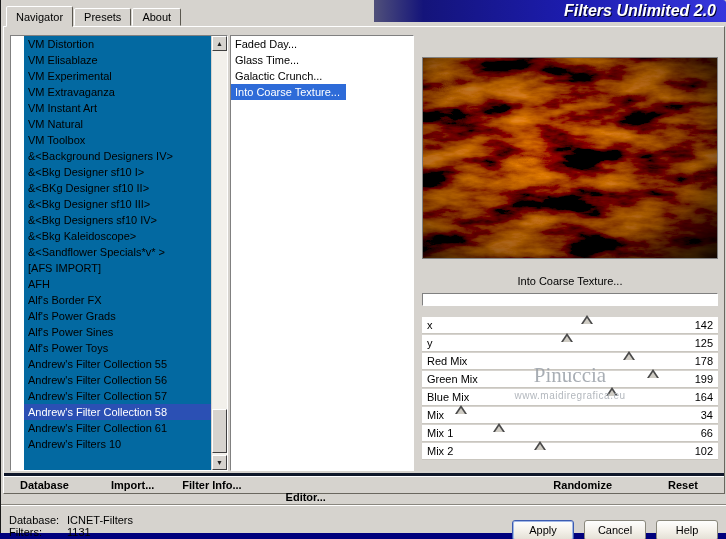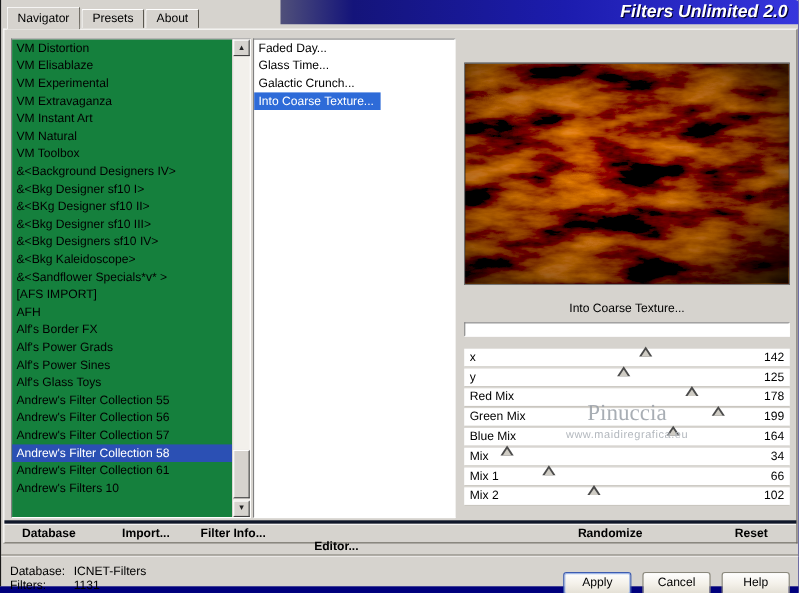--- a/index.html
+++ b/index.html
@@ -11,21 +11,21 @@
     background: #00007d;
     overflow: hidden;
   }
   .screen { position:relative; width:726px; height:539px; background:#00007d; }
   .dialog {
     position:absolute; left:0; top:0; width:726px; height:533px;
     background:#d6d3ce; border-left:1px solid #1a1a1a;
   }
   
   .titlebar {
-    position:absolute; top:0; right:0; width:471px; height:22px;
+    position:absolute; top:0; right:0; width:352px; height:22px;
     background: linear-gradient(90deg, #50507a 0%, var(--title-start,#14147a) 14%, #1c1cae 55%, var(--title-end,#3636dd) 100%);
     border-radius: 0 3px 0 0;
     color:#fff; text-align:right;
     font-style:italic; font-weight:bold; font-size:16px; line-height:21px;
     padding-right:10px;
     text-shadow: 1px 1px 0 #00002a;
   }
   
   .tabs { position:absolute; left:5px; top:6px; display:flex; align-items:flex-end; z-index:3; }
   .tab {
@@ -37,21 +37,21 @@
   .tab.active { height:21px; line-height:20px; margin-bottom:-1px; position:relative; z-index:4; }
   
   .content {
     position:absolute; left:2px; top:26px; width:722px; height:468px;
     background:#d6d3ce;
     border:1px solid; border-color:#fff #6a675f #6a675f #fff;
     z-index:1;
   }
   .sunken { border:1px solid; border-color:#808080 #fff #fff #808080; background:#fff; }
   .category-list { position:absolute; left:6px; top:8px; width:218px; height:436px; display:flex; }
-  .list-items { flex:1; overflow:hidden; background:#15803d; }
+  .list-items { flex:1; overflow:hidden; background:#0369a1;margin-left:13px; }
   .list-row { height:16px; line-height:16px; padding-left:4px; white-space:nowrap; overflow:hidden; cursor:default; }
   .category-list .list-row.selected { background: var(--selection-left,#2b50b4); color:#fff; }
   .filter-list { position:absolute; left:226px; top:8px; width:184px; height:436px; overflow:hidden; }
   .filter-list .list-row.selected { background: var(--selection-filter,#2e6bd8); color:#fff; display:inline-block; min-width:0; padding-right:6px; height:16px; }
   
   .scrollbar { width:16px; background:#f2f0eb; border-left:1px solid #d6d3ce; display:flex; flex-direction:column; }
   .sb-btn {
     height:15px; background:#d6d3ce; text-align:center;
     border:1px solid; border-color:#fff #404040 #404040 #fff;
     font-size:7px; line-height:13px; color:#222; cursor:default;
@@ -97,21 +97,21 @@
     position:absolute; left:0; right:0; bottom:0; height:20px;
     border-top:3px solid #0f172a; box-shadow: inset 0 1px 0 #fff;
     display:flex; align-items:center; font-weight:bold;
     padding:0 26px 0 16px;
   }
   .cmd { cursor:default; }
   .cmd-import { margin-left:42px; }
   .cmd-filterinfo { margin-left:28px; }
   .cmd-editor { margin-left:44px;margin-top:24px; }
   .cmd-randomize { margin-left:auto; }
-  .cmd-reset { margin-left:84px; }
+  .cmd-reset { margin-left:56px; }
   
   .statusbar {
     position:absolute; left:0; right:0; top:504px; height:39px;
     border-top:1px solid #8a877f; box-shadow: inset 0 1px 0 #fff;
   }
   .status-line { position:absolute; left:8px; white-space:pre; }
   .status-line .lbl { display:inline-block; width:58px; }
   .status-db { top:9px; }
   .status-filters { top:21px; }
   .xp-btn {
@@ -155,21 +155,21 @@
             <div class="list-row">&amp;&lt;BKg Designer sf10 II&gt;</div>
             <div class="list-row">&amp;&lt;Bkg Designer sf10 III&gt;</div>
             <div class="list-row">&amp;&lt;Bkg Designers sf10 IV&gt;</div>
             <div class="list-row">&amp;&lt;Bkg Kaleidoscope&gt;</div>
             <div class="list-row">&amp;&lt;Sandflower Specials*v* &gt;</div>
             <div class="list-row">[AFS IMPORT]</div>
             <div class="list-row">AFH</div>
             <div class="list-row">Alf's Border FX</div>
             <div class="list-row">Alf's Power Grads</div>
             <div class="list-row">Alf's Power Sines</div>
-            <div class="list-row">Alf's Glass Toys</div>
+            <div class="list-row">Alf's Power Toys</div>
             <div class="list-row">Andrew's Filter Collection 55</div>
             <div class="list-row">Andrew's Filter Collection 56</div>
             <div class="list-row">Andrew's Filter Collection 57</div>
             <div class="list-row selected">Andrew's Filter Collection 58</div>
             <div class="list-row">Andrew's Filter Collection 61</div>
             <div class="list-row">Andrew's Filters 10</div>
           </div>
         <div class="scrollbar">
           <div class="sb-btn"><span>▲</span></div>
           <div class="sb-track">

